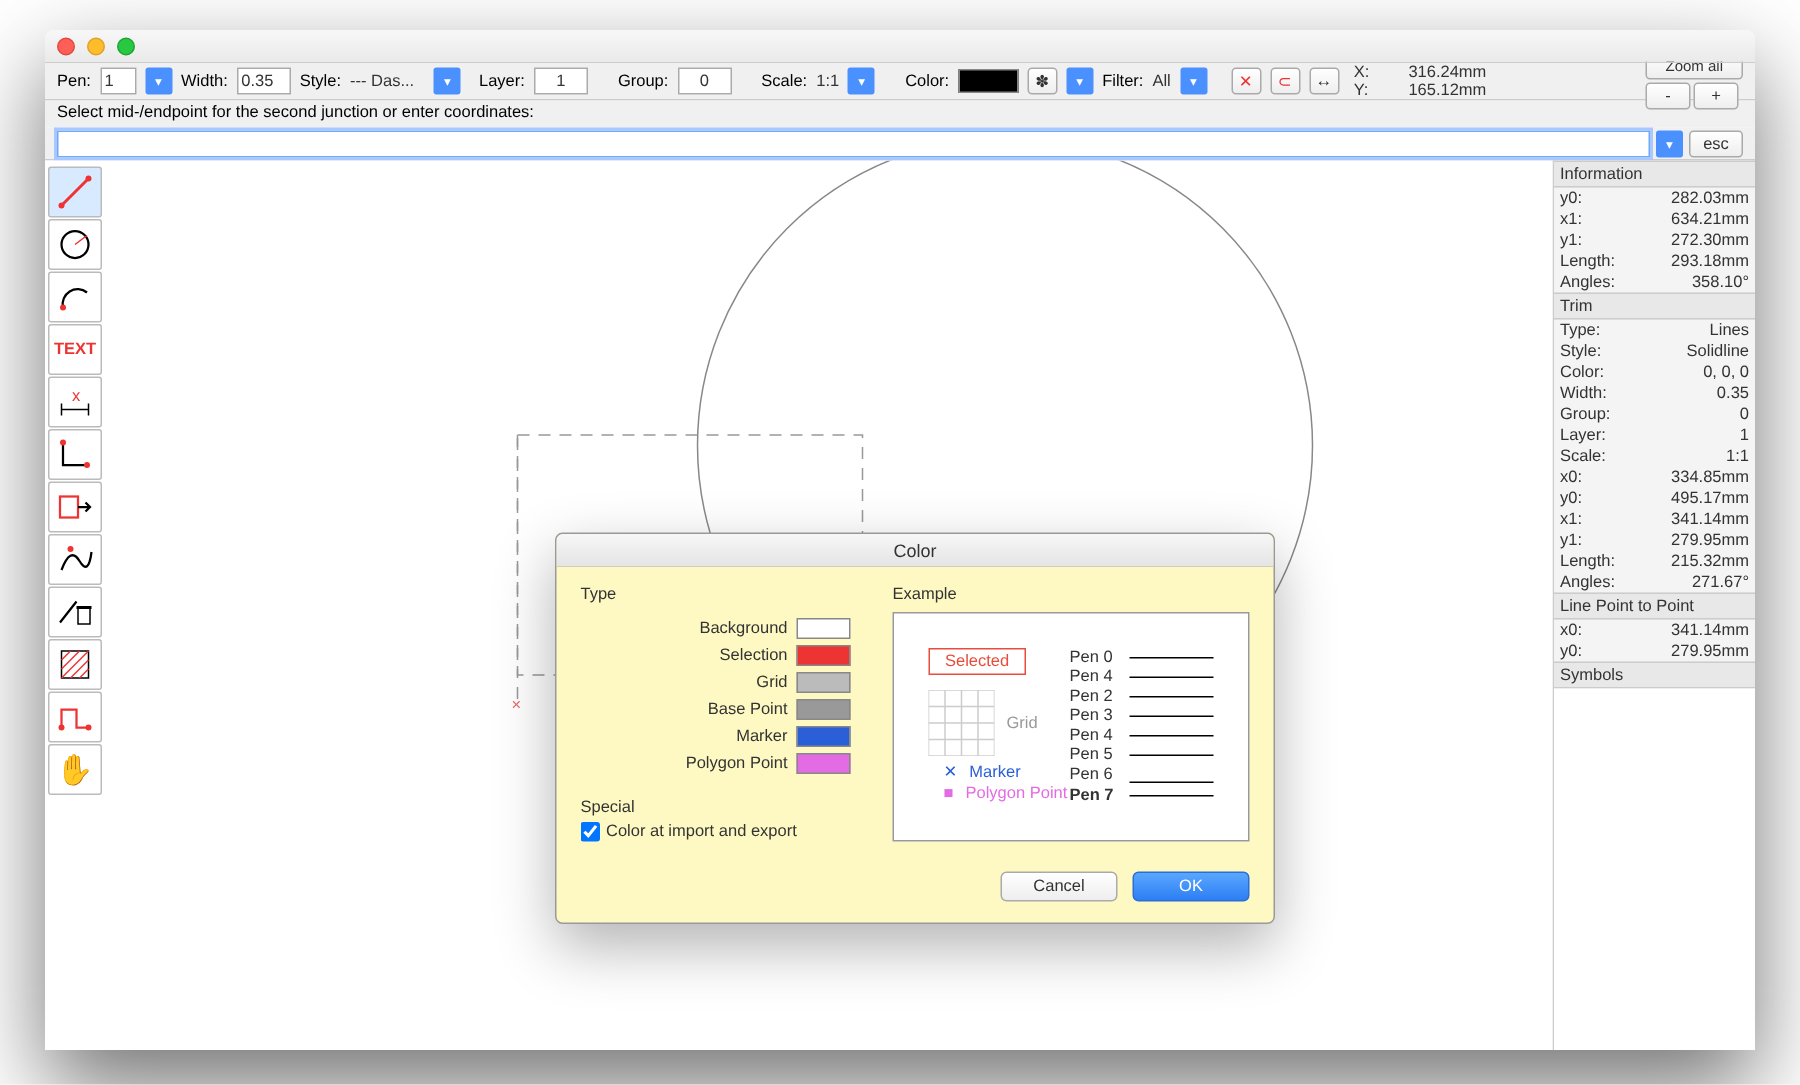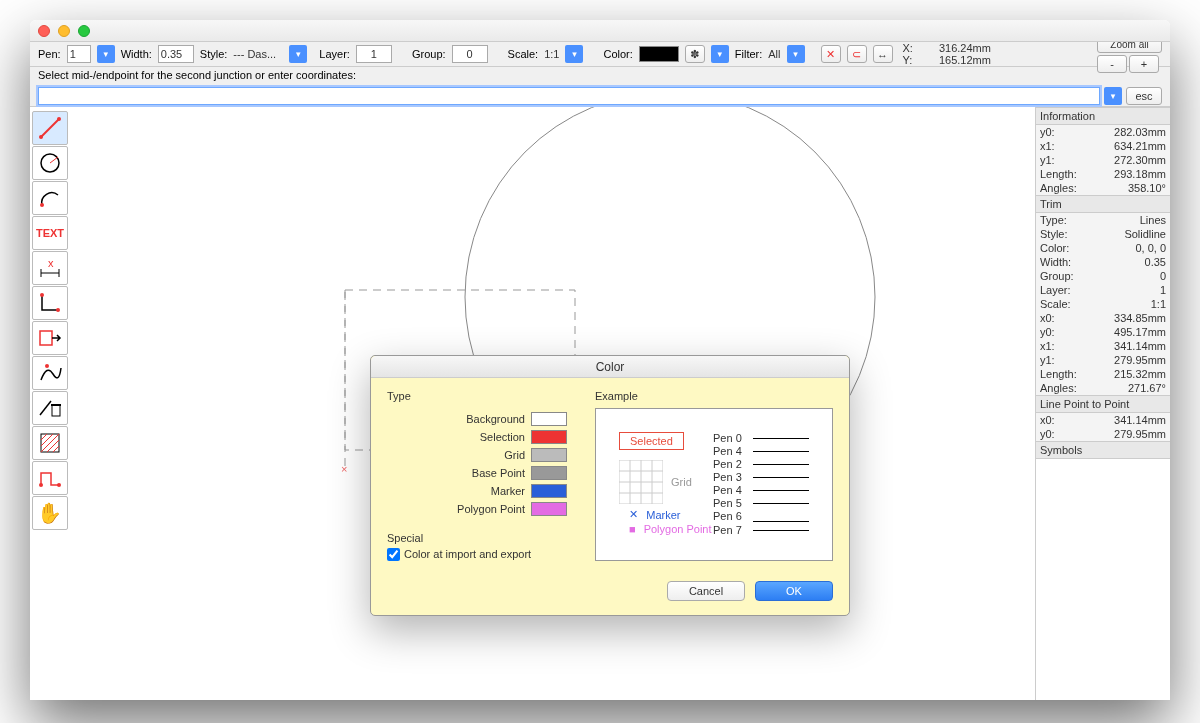--- a/index.html
+++ b/index.html
@@ -374,21 +374,21 @@
                   <span style="flex:1;border-top:1px solid #000"></span>
                 </div>
                 <div style="display: flex; align-items: center; gap: 6px; margin-bottom: 1px;">
                   <span style="width:34px">Pen 5</span>
                   <span style="flex:1;border-top:1px solid #000"></span>
                 </div>
                 <div style="display: flex; align-items: flex-end; gap: 6px; margin-bottom: 2px;">
                   <span style="width:34px">Pen 6</span>
                   <span style="flex:1;border-top:1px solid #000"></span>
                 </div>
-                <div style="display: flex; align-items: center; gap: 6px; margin-bottom: 1px;">
+                <div style="display: flex; align-items: center; gap: 6px; margin-bottom: 1px; font-weight: bold;">
                   <span style="width:34px">Pen 7</span>
                   <span style="flex:1;border-top:1px solid #000"></span>
                 </div>
               </div>
     </div>
    </div>
   </div>
  </div>
  <div class="btns">
   <div class="dbtn">Cancel</div>

